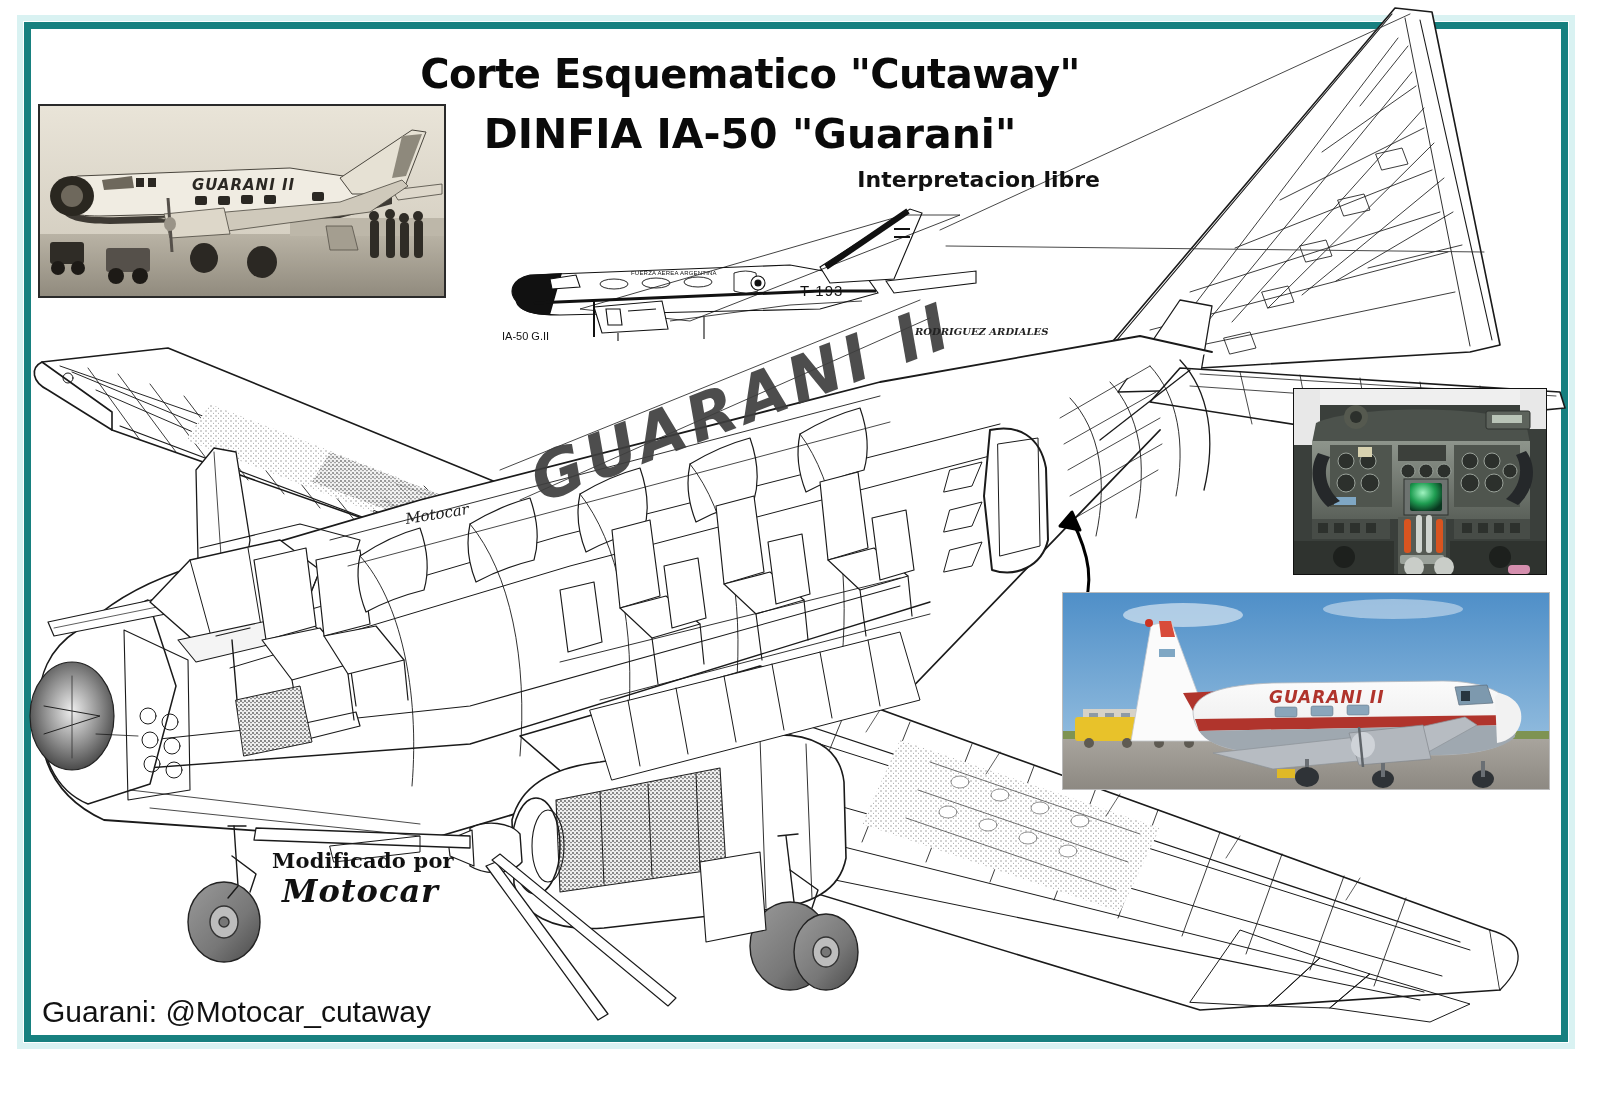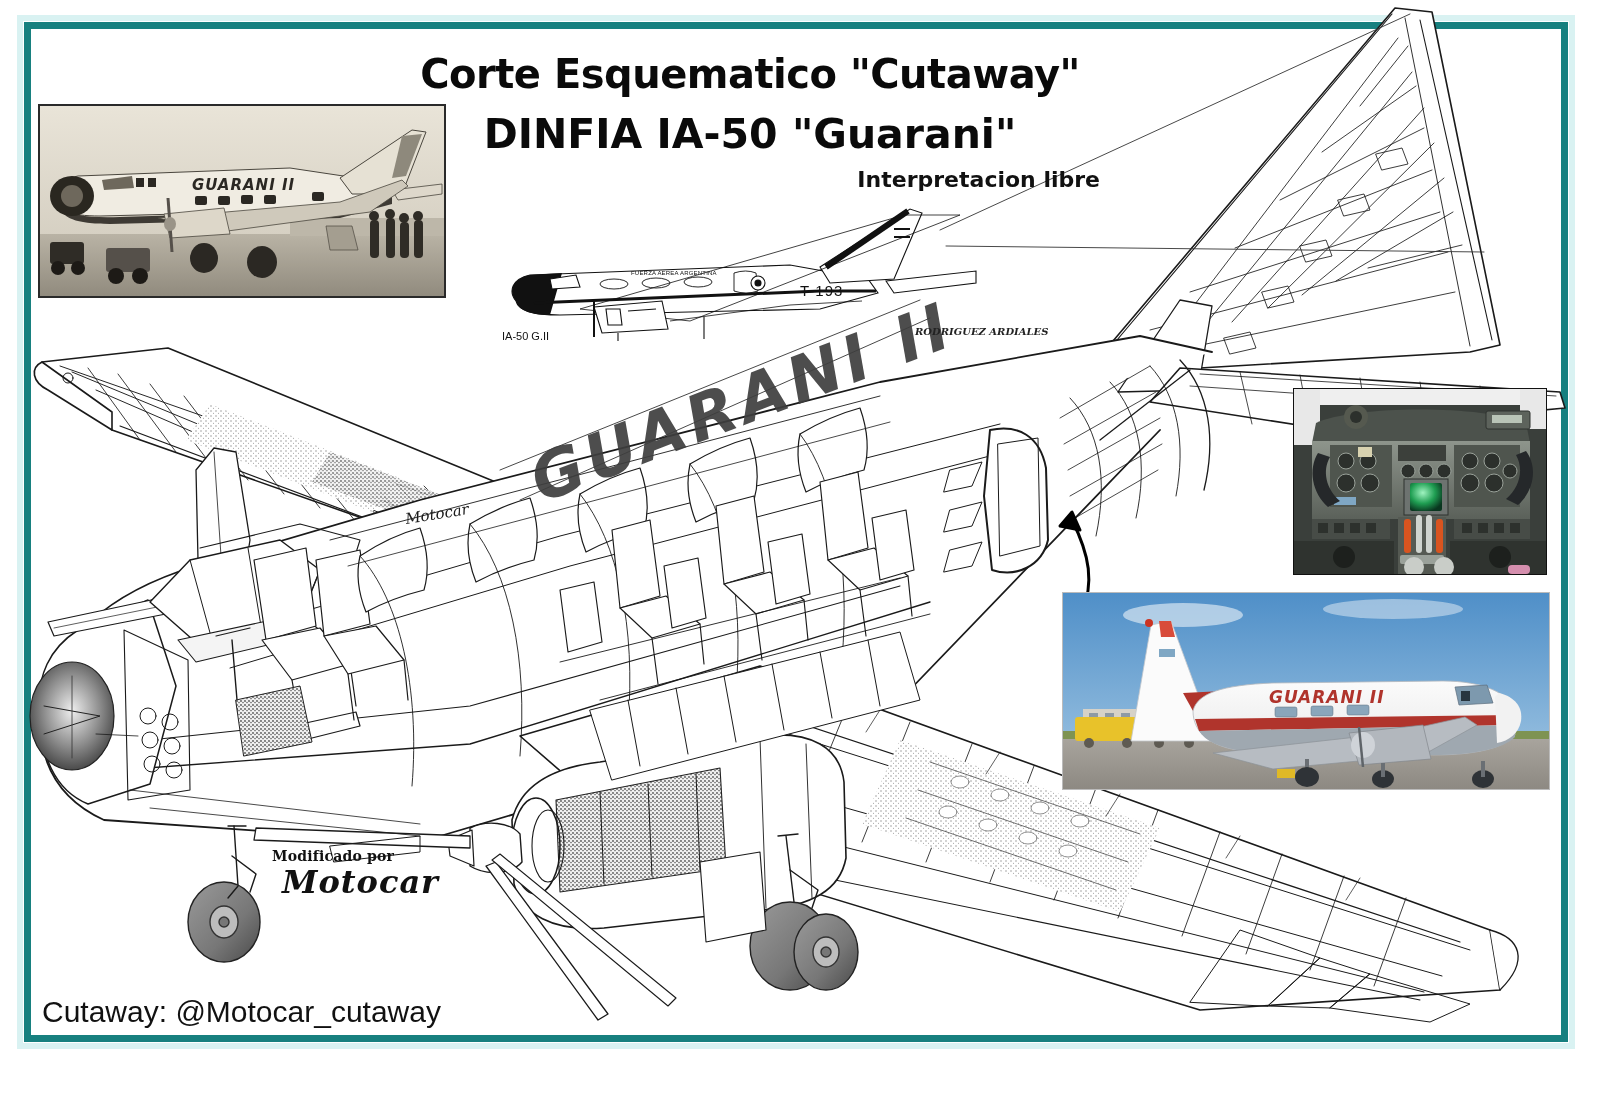--- a/index.html
+++ b/index.html
@@ -83,21 +83,21 @@
   .credit-block {
     position: absolute;
     left: 272px;
     top: 848px;
     z-index: 9;
     text-align: left;
   }
   .credit-line1 {
     font-family: "DejaVu Serif", serif;
     font-weight: bold;
-    font-size: 14px;
+    font-size: 21px;
     color: #111;
     letter-spacing: 0.2px;
   }
   .credit-line2 {
     font-family: "DejaVu Serif", serif;
     font-weight: bold;
     font-style: italic;
     font-size: 32px;
     color: #111;
     margin-top: -1px;
@@ -666,21 +666,21 @@
   <div class="title-block">
     <div class="title-main">Corte Esquematico "Cutaway"</div>
     <div class="title-sub">DINFIA IA-50 "Guarani"</div>
     <div class="title-note">Interpretacion libre</div>
   </div>
 
   <div class="credit-block">
     <div class="credit-line1">Modificado por</div>
     <div class="credit-line2">Motocar</div>
   </div>
-  <div class="twitter-handle">Cutaway: @Motocar_cutaway</div>
+  <div class="twitter-handle">Guarani: @Motocar_cutaway</div>
 
   <div class="photo photo-bw">
     <svg viewBox="0 0 404 190" xmlns="http://www.w3.org/2000/svg">
       <defs>
         <linearGradient id="bwsky" x1="0" y1="0" x2="0" y2="1">
           <stop offset="0%" stop-color="#e9e4d8"></stop>
           <stop offset="100%" stop-color="#cdc7b9"></stop>
         </linearGradient>
         <linearGradient id="bwground" x1="0" y1="0" x2="0" y2="1">
           <stop offset="0%" stop-color="#b9b3a5"></stop>

